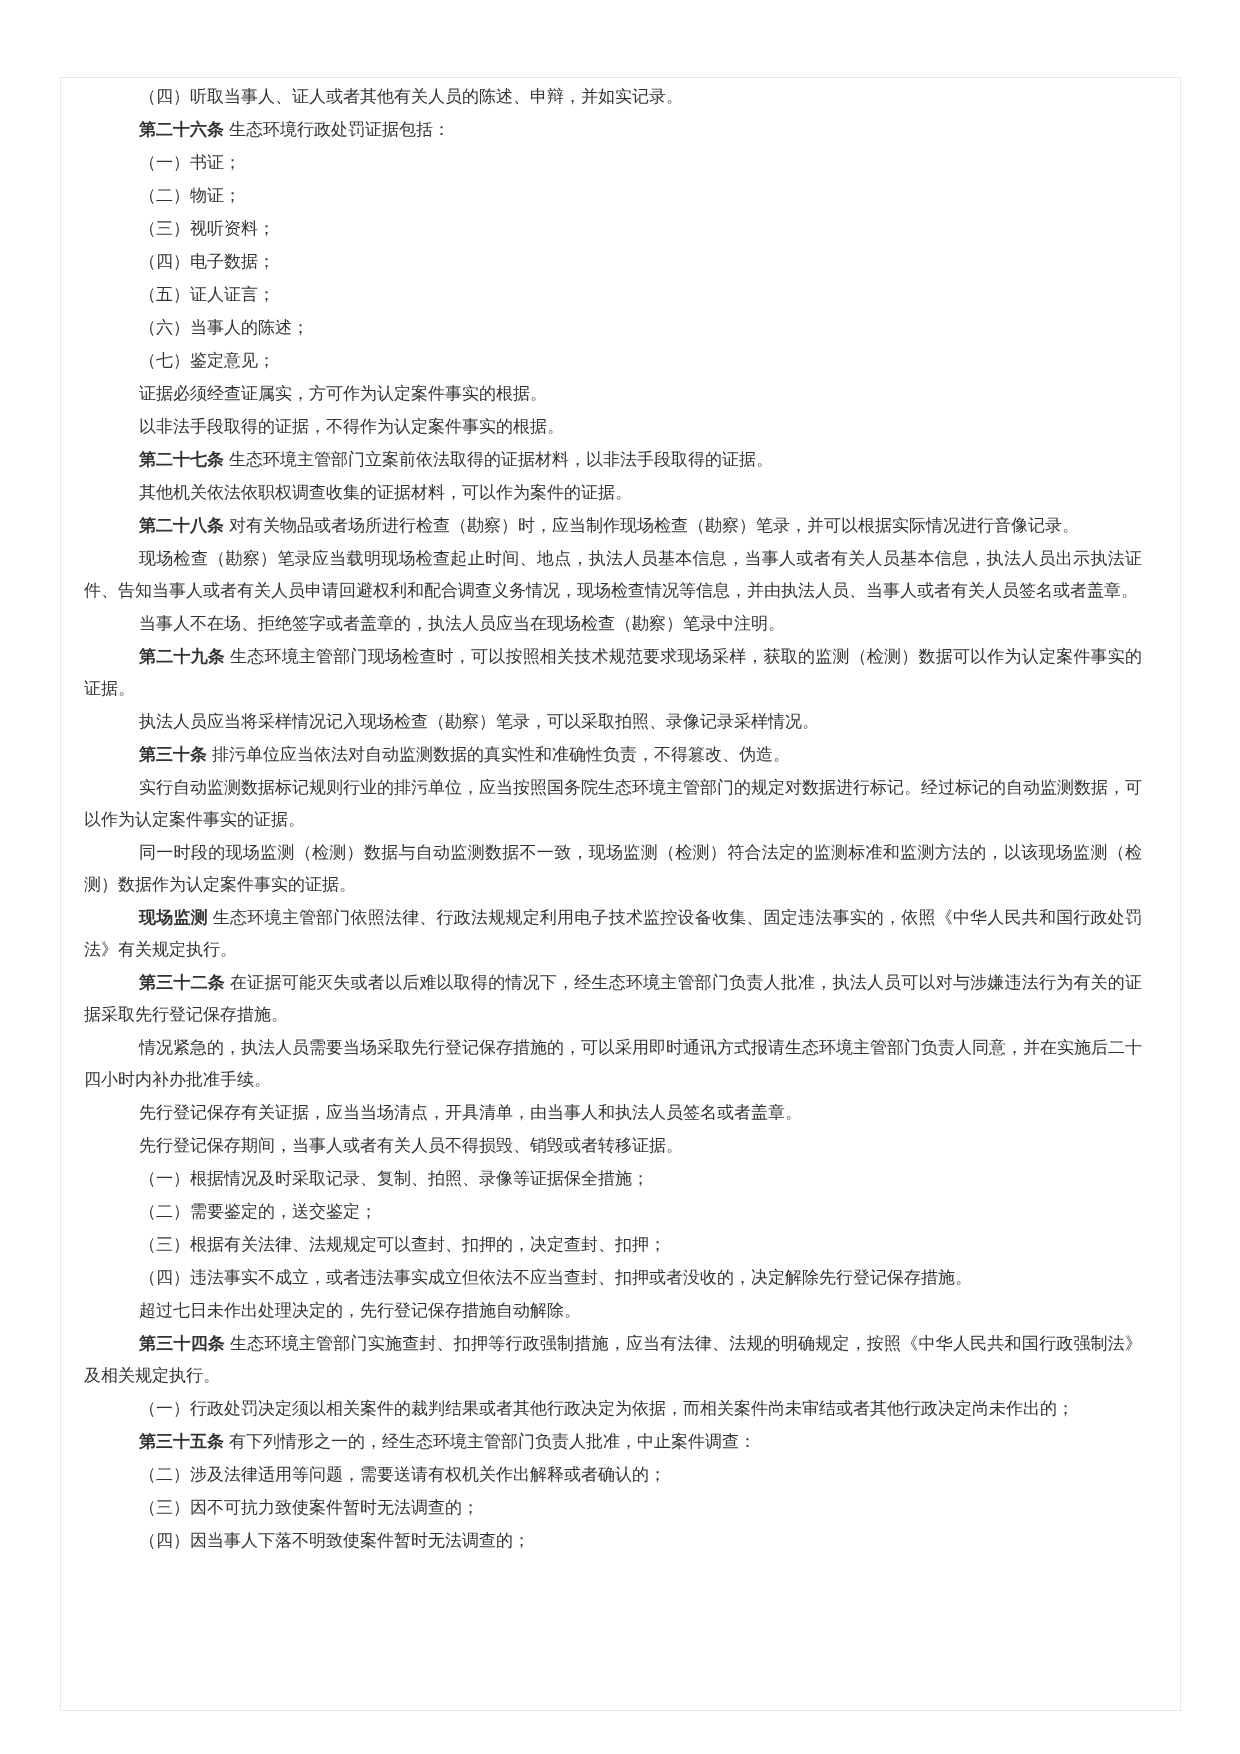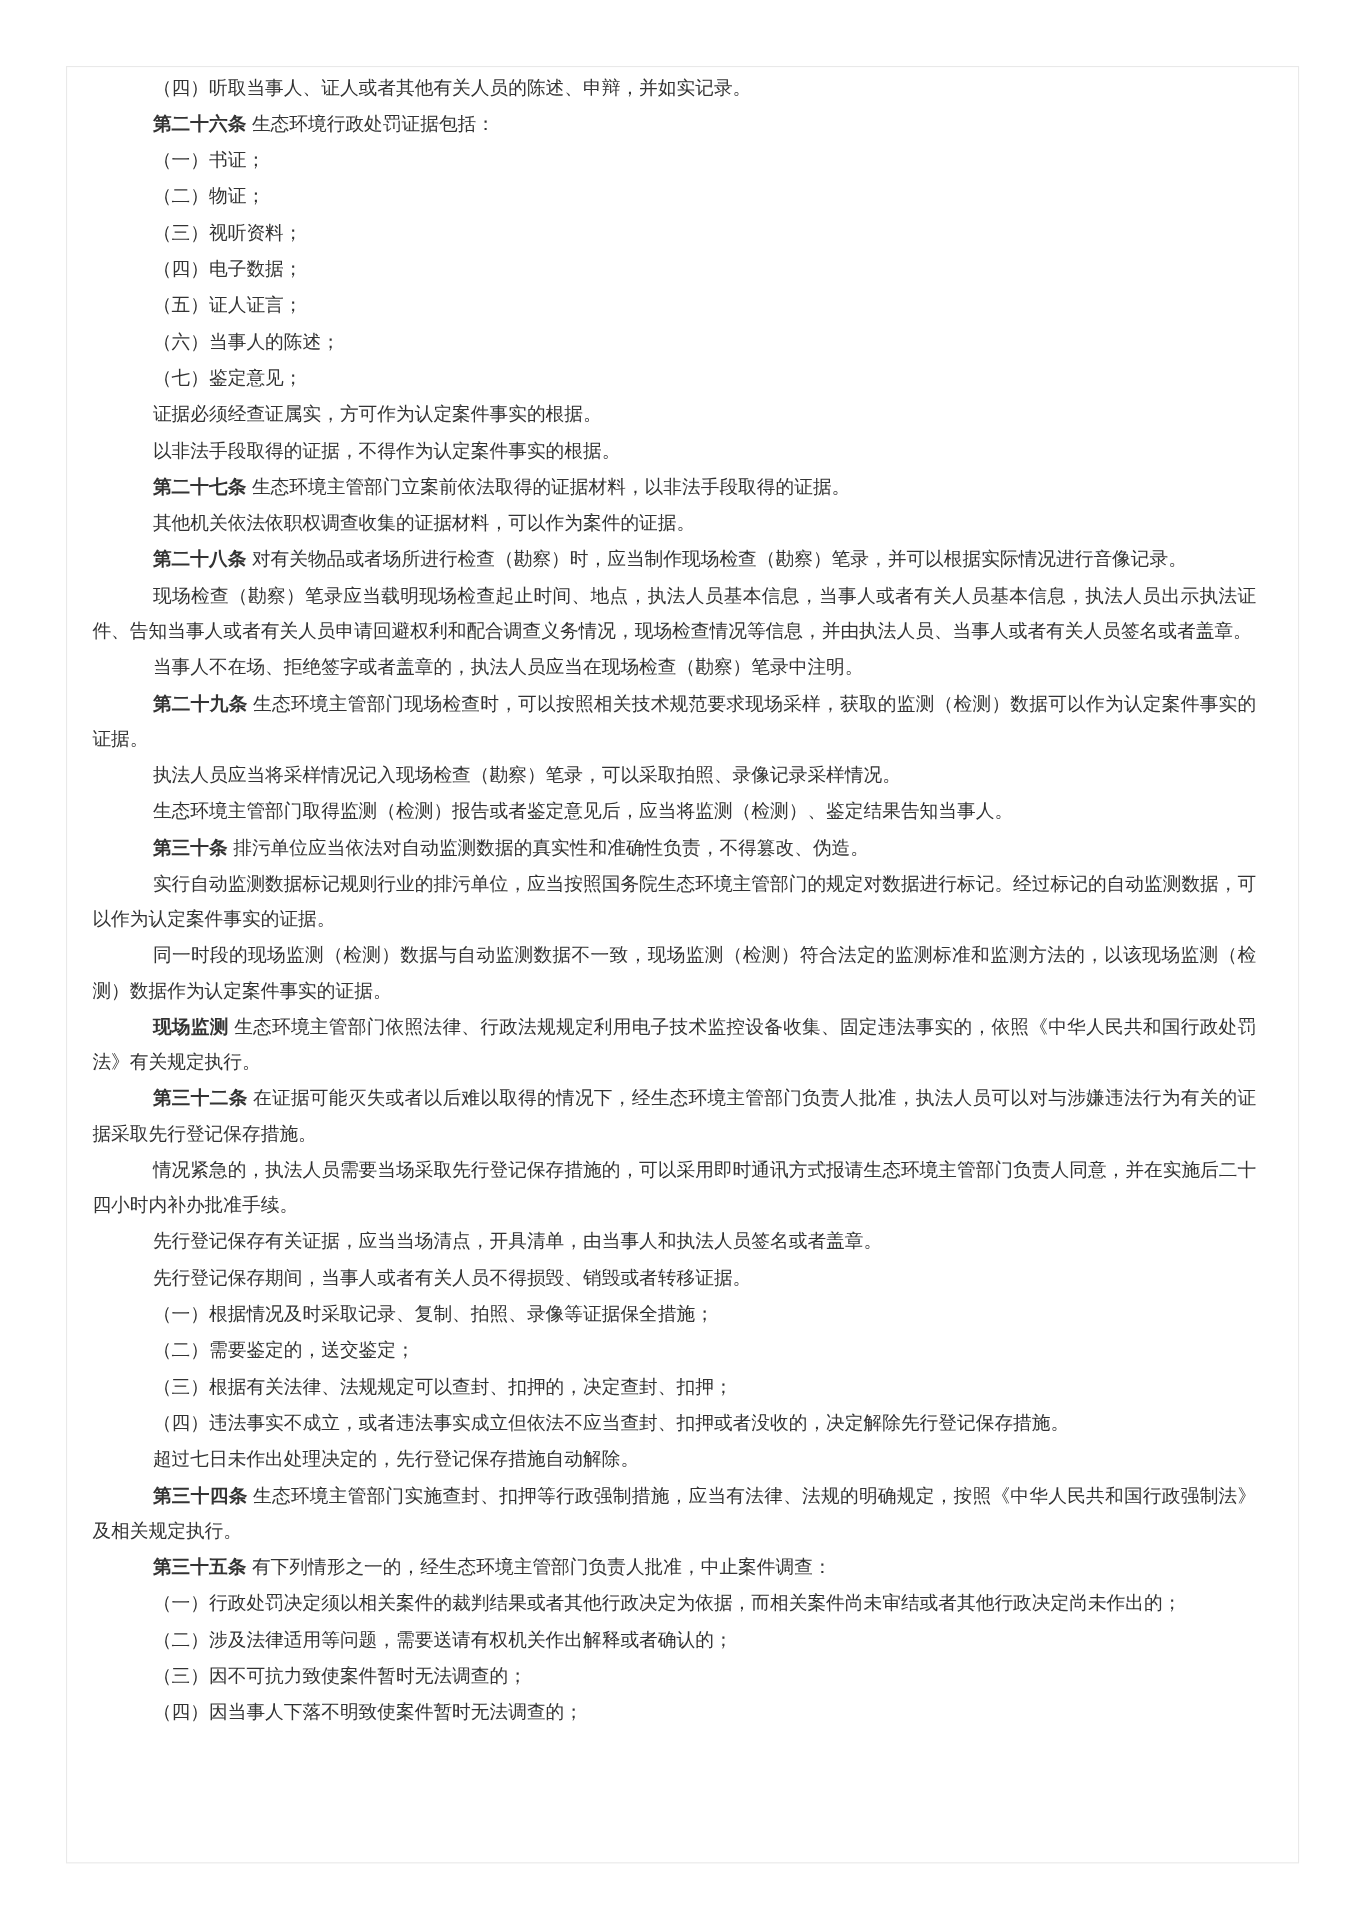--- a/index.html
+++ b/index.html
@@ -6,21 +6,21 @@
     margin: 0;
     padding: 0;
     background: #ffffff;
     width: 1240px;
     height: 1754px;
     position: relative;
   }
   .page {
     position: absolute;
     left: 60px;
-    top: 60px;
+    top: 77px;
     width: 1121px;
     height: 1634px;
     box-sizing: border-box;
     background: #ffffff;
     border: 1px solid #e9e9e9;
     padding: 2px 38px 0 23px;
     overflow: hidden;
   }
   .doc-body p {
     margin: 1px 0;
@@ -53,34 +53,33 @@
       <p><span>（七）鉴定意见；</span></p>
       <p><span>证据必须经查证属实，方可作为认定案件事实的根据。</span></p>
       <p><span>以非法手段取得的证据，不得作为认定案件事实的根据。</span></p>
       <p><b>第二十七条</b><span>生态环境主管部门立案前依法取得的证据材料，以非法手段取得的证据。</span></p>
       <p><span>其他机关依法依职权调查收集的证据材料，可以作为案件的证据。</span></p>
       <p><b>第二十八条</b><span>对有关物品或者场所进行检查（勘察）时，应当制作现场检查（勘察）笔录，并可以根据实际情况进行音像记录。</span></p>
       <p><span>现场检查（勘察）笔录应当载明现场检查起止时间、地点，执法人员基本信息，当事人或者有关人员基本信息，执法人员出示执法证件、告知当事人或者有关人员申请回避权利和配合调查义务情况，现场检查情况等信息，并由执法人员、当事人或者有关人员签名或者盖章。</span></p>
       <p><span>当事人不在场、拒绝签字或者盖章的，执法人员应当在现场检查（勘察）笔录中注明。</span></p>
       <p><b>第二十九条</b><span>生态环境主管部门现场检查时，可以按照相关技术规范要求现场采样，获取的监测（检测）数据可以作为认定案件事实的证据。</span></p>
       <p><span>执法人员应当将采样情况记入现场检查（勘察）笔录，可以采取拍照、录像记录采样情况。</span></p>
-      <p><span>生态环境主管部门取得监测（检测）报告或者鉴定意见后，应当将监测（检测）、鉴定结果告知当事人。</span></p>
       <p><b>第三十条</b><span>排污单位应当依法对自动监测数据的真实性和准确性负责，不得篡改、伪造。</span></p>
       <p><span>实行自动监测数据标记规则行业的排污单位，应当按照国务院生态环境主管部门的规定对数据进行标记。经过标记的自动监测数据，可以作为认定案件事实的证据。</span></p>
       <p><span>同一时段的现场监测（检测）数据与自动监测数据不一致，现场监测（检测）符合法定的监测标准和监测方法的，以该现场监测（检测）数据作为认定案件事实的证据。</span></p>
       <p><b>现场监测</b><span>生态环境主管部门依照法律、行政法规规定利用电子技术监控设备收集、固定违法事实的，依照《中华人民共和国行政处罚法》有关规定执行。</span></p>
       <p><b>第三十二条</b><span>在证据可能灭失或者以后难以取得的情况下，经生态环境主管部门负责人批准，执法人员可以对与涉嫌违法行为有关的证据采取先行登记保存措施。</span></p>
       <p><span>情况紧急的，执法人员需要当场采取先行登记保存措施的，可以采用即时通讯方式报请生态环境主管部门负责人同意，并在实施后二十四小时内补办批准手续。</span></p>
       <p><span>先行登记保存有关证据，应当当场清点，开具清单，由当事人和执法人员签名或者盖章。</span></p>
       <p><span>先行登记保存期间，当事人或者有关人员不得损毁、销毁或者转移证据。</span></p>
       <p><span>（一）根据情况及时采取记录、复制、拍照、录像等证据保全措施；</span></p>
       <p><span>（二）需要鉴定的，送交鉴定；</span></p>
       <p><span>（三）根据有关法律、法规规定可以查封、扣押的，决定查封、扣押；</span></p>
       <p><span>（四）违法事实不成立，或者违法事实成立但依法不应当查封、扣押或者没收的，决定解除先行登记保存措施。</span></p>
       <p><span>超过七日未作出处理决定的，先行登记保存措施自动解除。</span></p>
       <p><b>第三十四条</b><span>生态环境主管部门实施查封、扣押等行政强制措施，应当有法律、法规的明确规定，按照《中华人民共和国行政强制法》及相关规定执行。</span></p>
+      <p><span>（一）行政处罚决定须以相关案件的裁判结果或者其他行政决定为依据，而相关案件尚未审结或者其他行政决定尚未作出的；</span></p>
       <p><b>第三十五条</b><span>有下列情形之一的，经生态环境主管部门负责人批准，中止案件调查：</span></p>
-      <p><span>（一）行政处罚决定须以相关案件的裁判结果或者其他行政决定为依据，而相关案件尚未审结或者其他行政决定尚未作出的；</span></p>
       <p><span>（二）涉及法律适用等问题，需要送请有权机关作出解释或者确认的；</span></p>
       <p><span>（三）因不可抗力致使案件暂时无法调查的；</span></p>
       <p><span>（四）因当事人下落不明致使案件暂时无法调查的；</span></p>
     </div>
 </div>
 
 </body></html>

